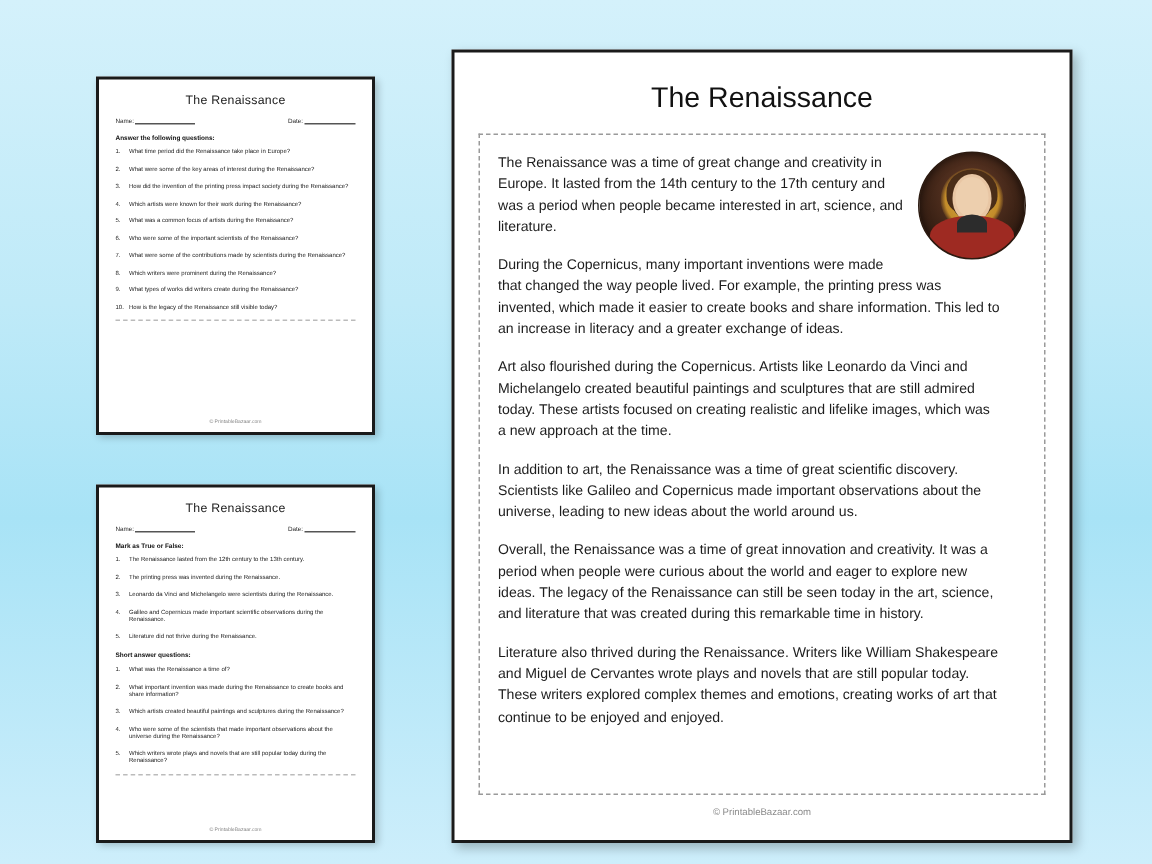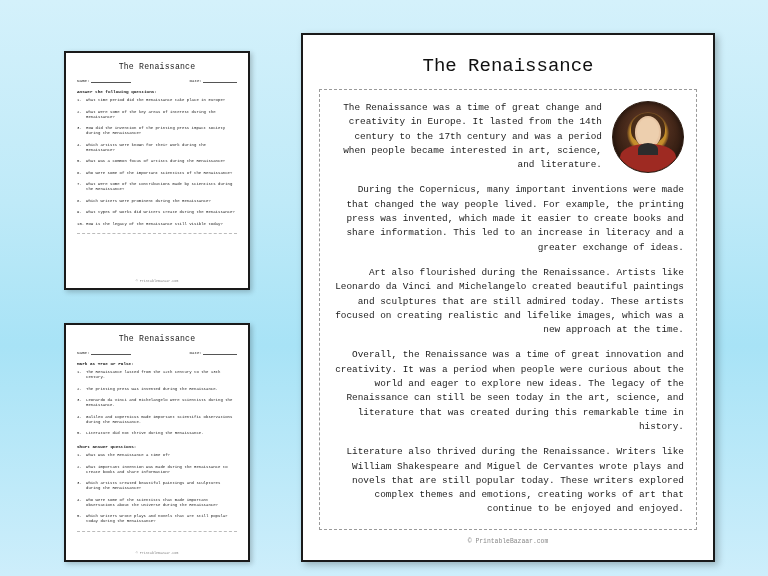--- a/index.html
+++ b/index.html
@@ -10,21 +10,20 @@
     width: 768px;
     height: 576px;
     overflow: hidden;
     font-family: "Liberation Sans", sans-serif;
     background: linear-gradient(180deg, #d4f1fb 0%, #bfeaf8 35%, #a8e3f6 60%, #cdeefb 100%);
   }
   .stage {
     position: relative;
     width: 768px;
     height: 576px;
-    font-family: Liberation Mono, monospace;
   }
 
   
   .mini-page {
     position: absolute;
     background: #ffffff;
     border: 2px solid #1a1a1a;
     box-shadow: 2px 2px 5px rgba(0,0,0,0.22);
     box-sizing: border-box;
   }
@@ -123,22 +122,22 @@
     padding: 11px 12px 12px 12px;
     height: 441px;
     box-sizing: border-box;
     position: relative;
     overflow: hidden;
   }
   .main-body p {
     font-size: 9.4px;
     line-height: 1.52;
     color: #1c1c1c;
-    margin: 0 0 11px 0;
-    text-align: right;
+    margin: 0 17px 11px 0;
+    text-align: left;
   }
   .portrait {
     float: right;
     width: 70px;
     height: 70px;
     border-radius: 50%;
     margin: 0 0 6px 10px;
     position: relative;
     overflow: hidden;
     background: radial-gradient(circle at 50% 38%, #6b3f2a 0%, #3d2316 55%, #24130c 100%);
@@ -350,20 +349,21 @@
       <div class="portrait">
         <div class="halo"></div>
         <div class="hair"></div>
         <div class="face"></div>
         <div class="face2"></div>
         <div class="robe"></div>
         <div class="collar"></div>
       </div>
       <p>The Renaissance was a time of great change and creativity in Europe. It lasted from the 14th century to the 17th century and was a period when people became interested in art, science, and literature.</p>
       <p>During the Copernicus, many important inventions were made that changed the way people lived. For example, the printing press was invented, which made it easier to create books and share information. This led to an increase in literacy and a greater exchange of ideas.</p>
-      <p>Art also flourished during the Renaissance. Artists like Leonardo da Vinci and Michelangelo created beautiful paintings and sculptures that are still admired today. These artists focused on creating realistic and lifelike images, which was a new approach at the time.</p>
+      <p>Art also flourished during the Copernicus. Artists like Leonardo da Vinci and Michelangelo created beautiful paintings and sculptures that are still admired today. These artists focused on creating realistic and lifelike images, which was a new approach at the time.</p>
+      <p>In addition to art, the Renaissance was a time of great scientific discovery. Scientists like Galileo and Copernicus made important observations about the universe, leading to new ideas about the world around us.</p>
       <p>Overall, the Renaissance was a time of great innovation and creativity. It was a period when people were curious about the world and eager to explore new ideas. The legacy of the Renaissance can still be seen today in the art, science, and literature that was created during this remarkable time in history.</p>
       <p>Literature also thrived during the Renaissance. Writers like William Shakespeare and Miguel de Cervantes wrote plays and novels that are still popular today. These writers explored complex themes and emotions, creating works of art that continue to be enjoyed and enjoyed.</p>
     </div>
     <div class="main-footer">© PrintableBazaar.com</div>
   </div>
 
 </div>
 
 </body></html>

